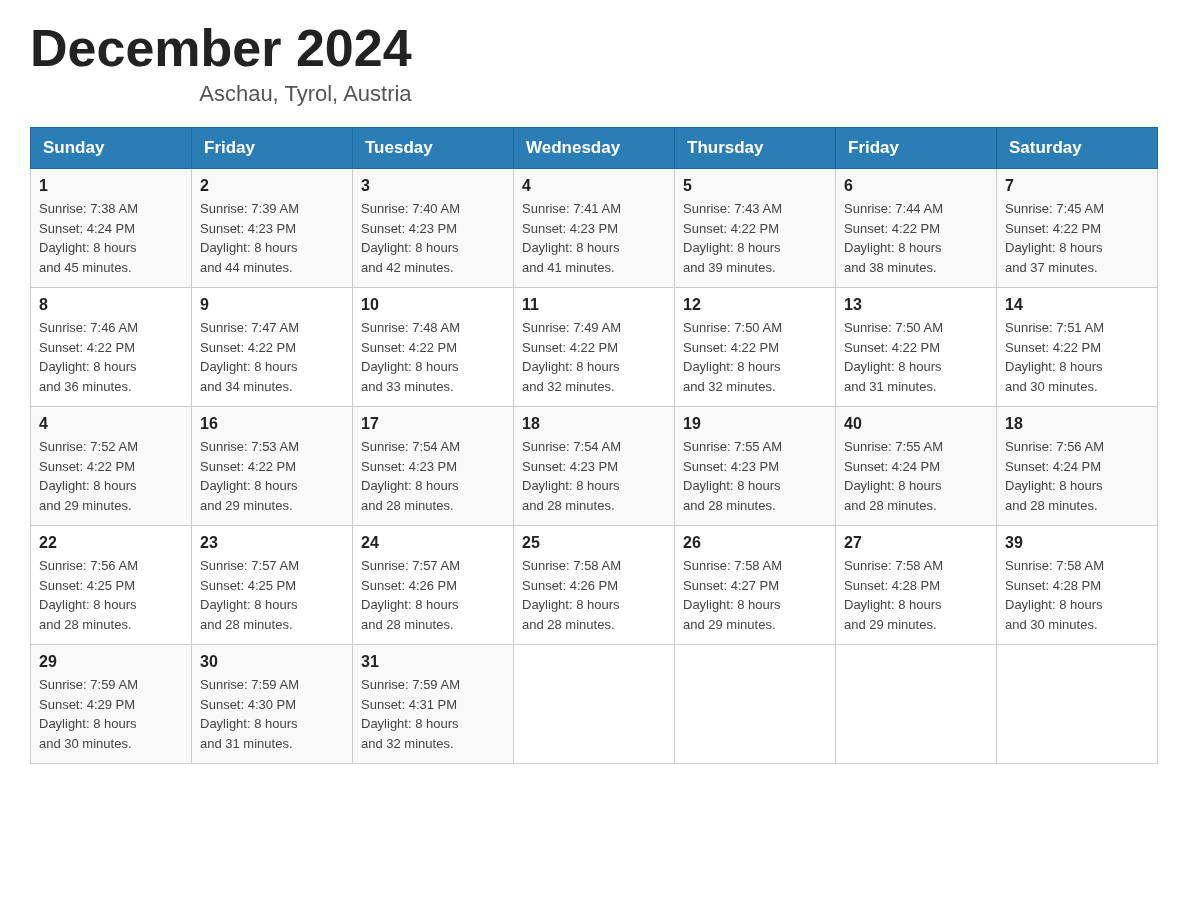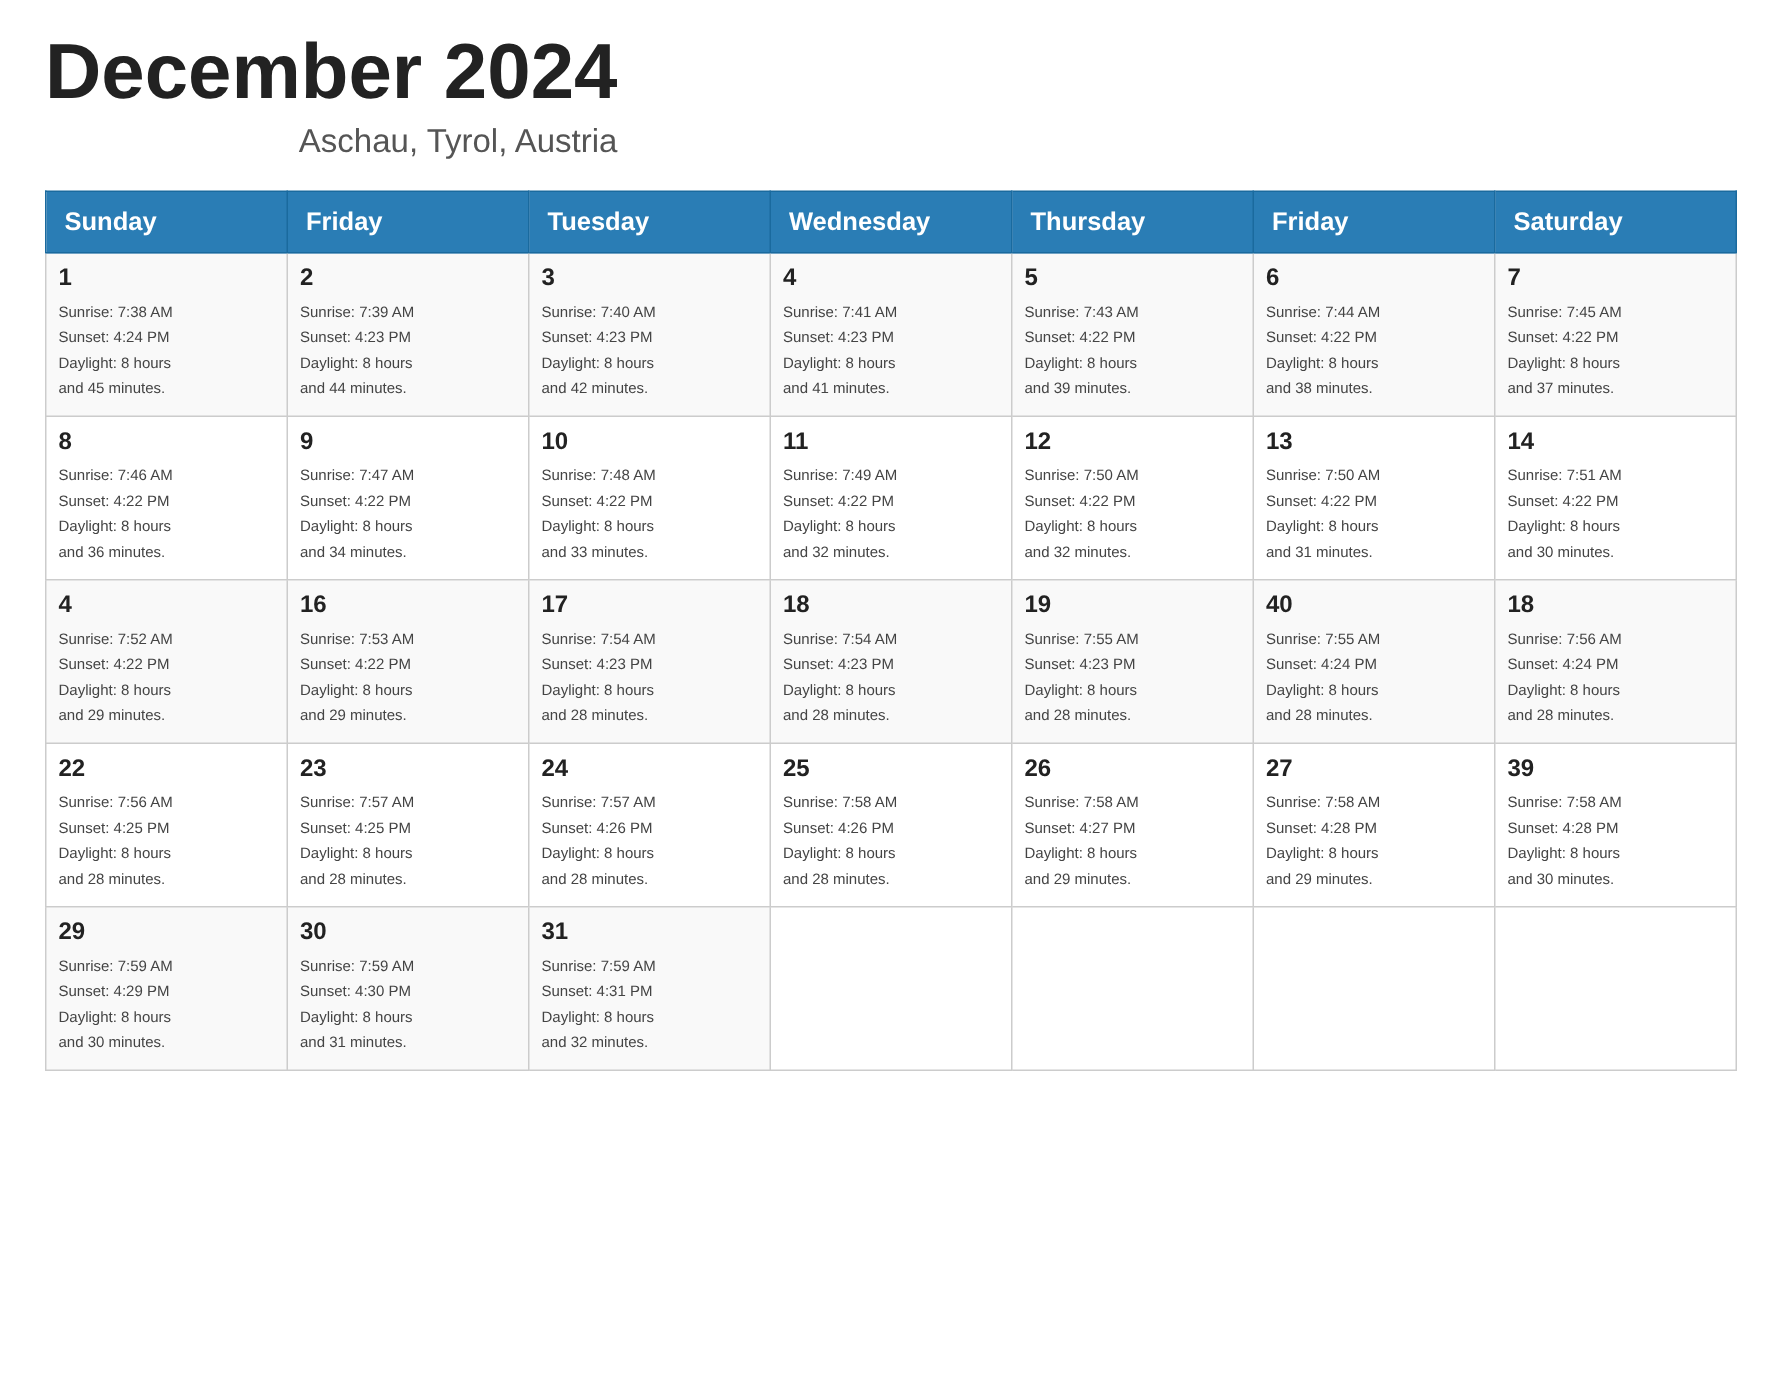--- a/index.html
+++ b/index.html
@@ -68,21 +68,21 @@
       background: #fff;
     }
     tbody tr td .day-number {
       font-size: 16px;
       font-weight: bold;
       color: #222;
       display: block;
       margin-bottom: 4px;
     }
     tbody tr td .day-info {
-      font-size: 10px;
+      font-size: 13px;
       color: #444;
       line-height: 1.5;
     }
     tbody tr:nth-child(odd) td {
       background: #f9f9f9;
     }
     tbody tr:nth-child(even) td {
       background: #ffffff;
     }
     .empty-cell {

